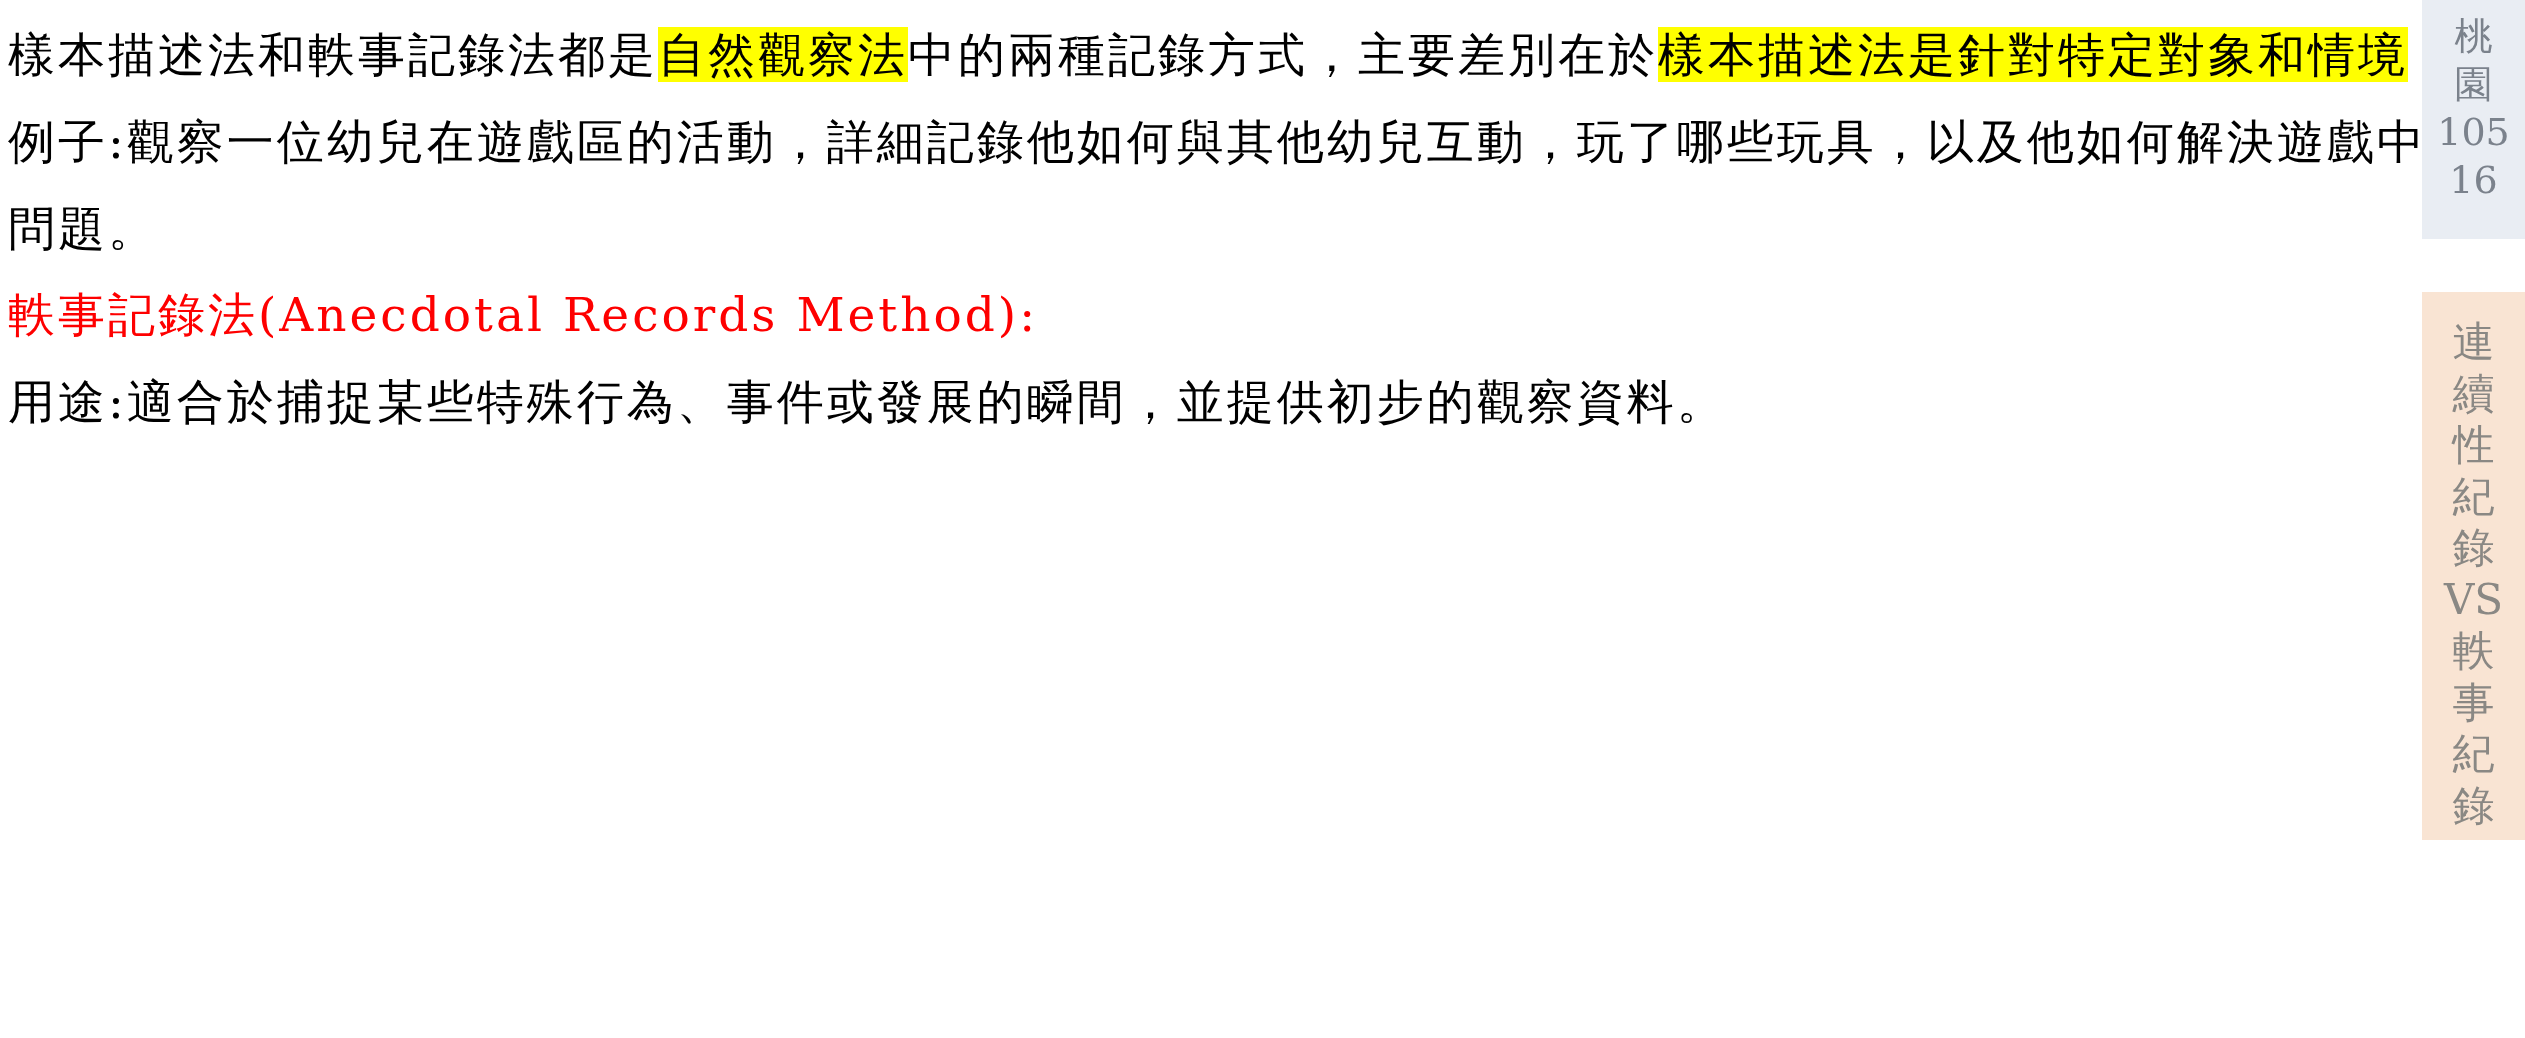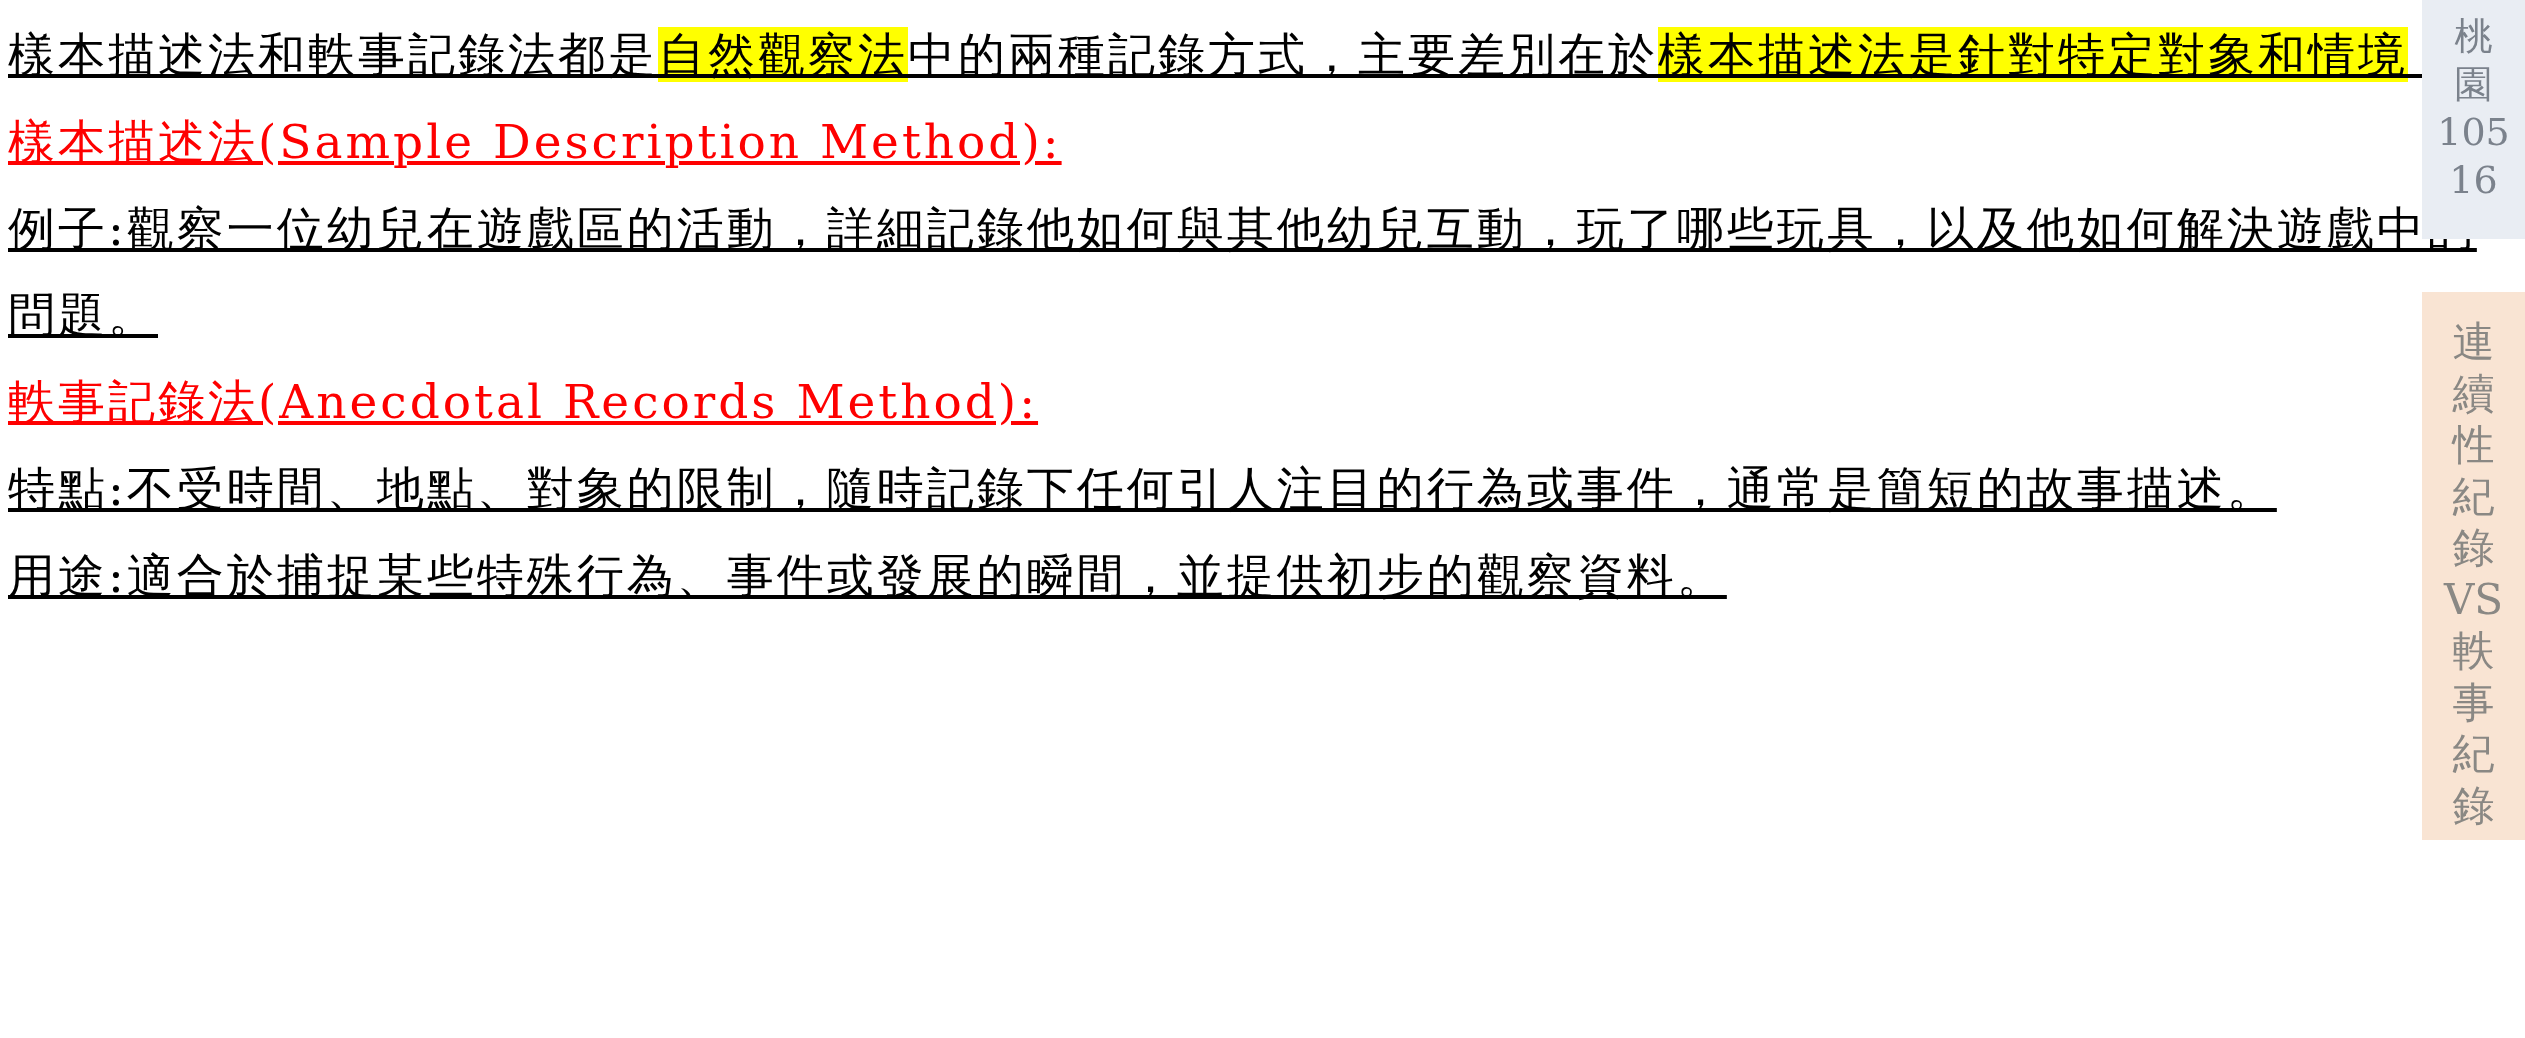--- a/index.html
+++ b/index.html
@@ -24,21 +24,21 @@
   .content{
     position:absolute;left:8px;top:0;width:2400px;
     padding-top:12px;
     font-size:47px;
     letter-spacing:3px;
   }
   .line{
     height:86.8px;line-height:86.8px;
     white-space:nowrap;
   }
-  .t{color:var(--text);text-decoration:underline;}
+  .t{color:var(--text);}
   .hl{background:var(--highlight);}
   .heading{color:var(--heading);}
   .tag{
     position:absolute;right:0;width:103px;
     text-align:center;
   }
   .tag-exam{
     top:0;height:239px;
     background:var(--exam-bg);color:var(--exam-fg);
     font-size:38px;line-height:48px;
@@ -57,41 +57,35 @@
 
 <div class="page">
 
   <div class="content">
 
     <div class="line">
       <span class="t">樣本描述法和軼事記錄法都是</span><span class="t hl">自然觀察法</span><span class="t">中的兩種記錄方式，主要差別在於</span><span class="t hl">樣本描述法是針對特定對象和情境</span><span class="t">，</span>
     </div>
 
 
-    <div class="line">
-      <span class="t heading">樣本描述法(Sample Description Method):</span>
-    </div>
 
 
 
     <div class="line">
       <span class="t">例子:觀察一位幼兒在遊戲區的活動，詳細記錄他如何與其他幼兒互動，玩了哪些玩具，以及他如何解決遊戲中的</span>
     </div>
 
     <div class="line">
       <span class="t">問題。</span>
     </div>
 
     <div class="line">
       <span class="t heading">軼事記錄法(Anecdotal Records Method):</span>
     </div>
 
-    <div class="line">
-      <span class="t">特點:不受時間、地點、對象的限制，隨時記錄下任何引人注目的行為或事件，通常是簡短的故事描述。</span>
-    </div>
 
     <div class="line">
       <span class="t">用途:適合於捕捉某些特殊行為、事件或發展的瞬間，並提供初步的觀察資料。</span>
     </div>
 
 
   </div>
 
   <div class="tag tag-exam">
     <span class="tag-line">桃</span>

